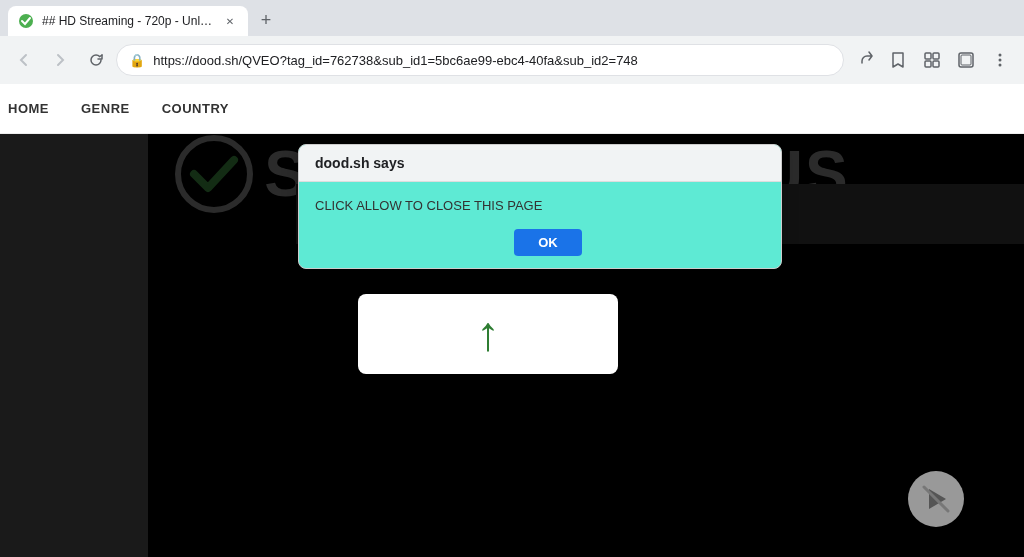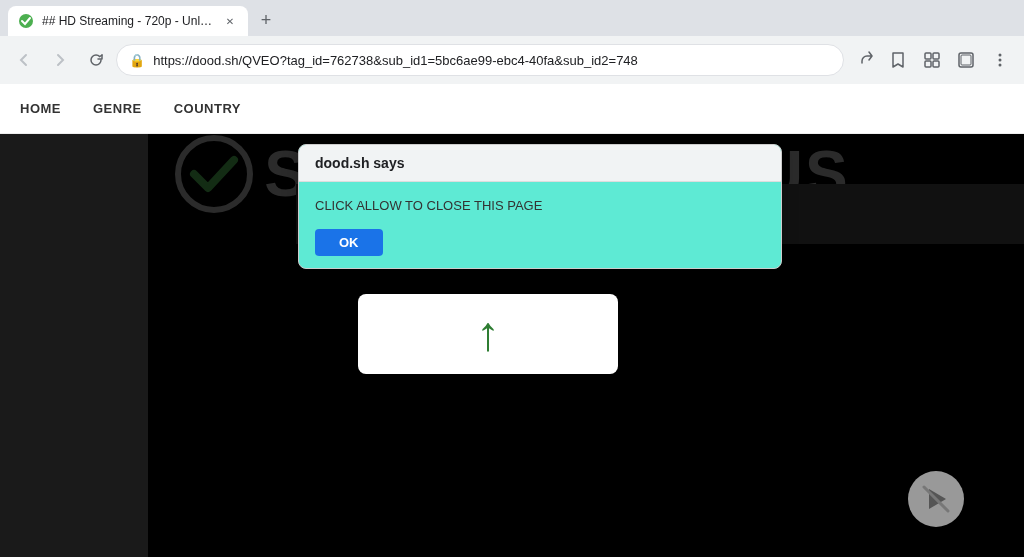--- a/index.html
+++ b/index.html
@@ -133,21 +133,21 @@
     .page-content {
       flex: 1;
       background: #ffffff;
       overflow: hidden;
       position: relative;
     }
 
     
     .site-nav {
       background: #fff;
-      padding: 0 20px;
+      padding: 0 8px;
       border-bottom: 1px solid #eee;
       display: flex;
       align-items: center;
       height: 50px;
       gap: 32px;
       position: relative;
       z-index: 1;
     }
 
     .site-nav-item {
@@ -306,21 +306,21 @@
 
     .dialog-body {
       padding: 16px 32px 8px 16px;
       font-size: 13px;
       color: #333;
     }
 
     .dialog-footer {
       padding: 8px 0 12px 16px;
       display: flex;
-      justify-content: flex-start;
+      justify-content: center;
     }
 
     .ok-button {
       background: #1a73e8;
       color: #fff;
       border: none;
       border-radius: 4px;
       padding: 6px 24px;
       font-size: 13px;
       font-weight: 600;

